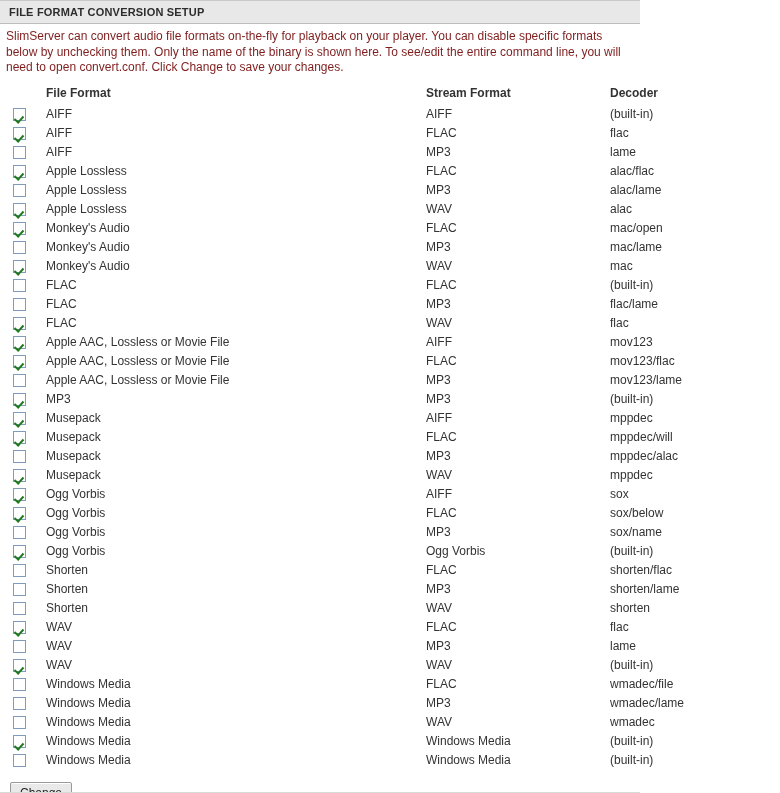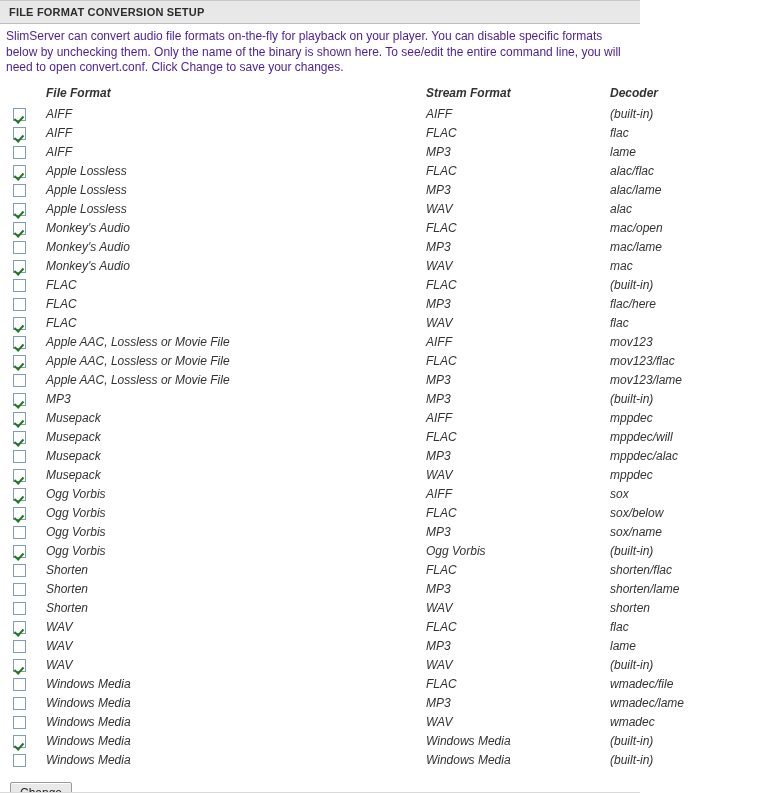--- a/index.html
+++ b/index.html
@@ -30,26 +30,25 @@
     padding-left: 9px;
     font-size: 11px;
     font-weight: bold;
     color: #2d2d2d;
     letter-spacing: 0.2px;
   }
   .intro {
     padding: 5px 8px 0 6px;
     font-size: 12px;
     line-height: 15.5px;
-    color: #4c1d95;
+    color: #7f1d1d;
     max-width: 745px;
   }
   .table-wrap {
     padding: 10px 0 0 0;
-    font-style: italic;
   }
   table.formats {
     border-collapse: collapse;
     width: 760px;
     table-layout: fixed;
   }
   table.formats th {
     text-align: left;
     font-size: 12px;
     font-weight: bold;
@@ -208,21 +207,21 @@
           <tr>
             <td><span class="chk"></span></td>
             <td class="cell-file">FLAC</td>
             <td class="cell-stream">FLAC</td>
             <td class="cell-dec">(built-in)</td>
           </tr>
           <tr>
             <td><span class="chk"></span></td>
             <td class="cell-file">FLAC</td>
             <td class="cell-stream">MP3</td>
-            <td class="cell-dec">flac/here</td>
+            <td class="cell-dec">flac/lame</td>
           </tr>
           <tr>
             <td><span class="chk checked"></span></td>
             <td class="cell-file">FLAC</td>
             <td class="cell-stream">WAV</td>
             <td class="cell-dec">flac</td>
           </tr>
           <tr>
             <td><span class="chk checked"></span></td>
             <td class="cell-file">Apple AAC, Lossless or Movie File</td>

